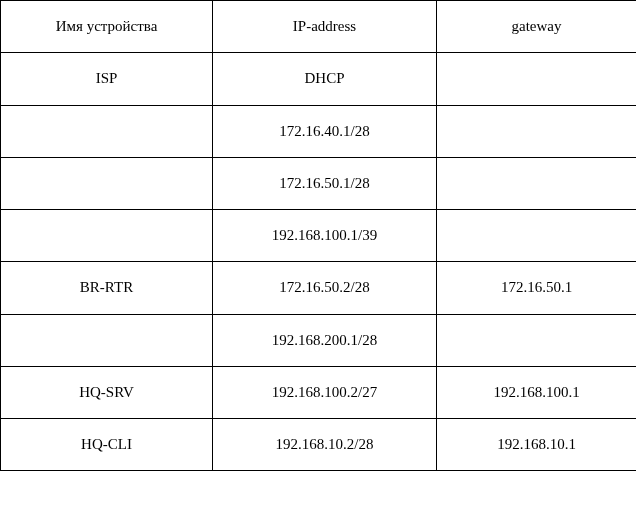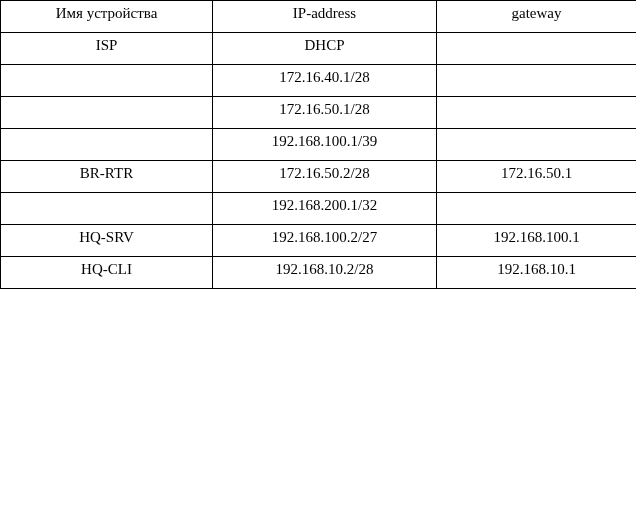--- a/index.html
+++ b/index.html
@@ -15,21 +15,21 @@
   }
   #network-table {
     border-collapse: collapse;
     width: 636px;
     table-layout: fixed;
   }
   #network-table td, #network-table th {
     border: 1px solid #000000;
     font-size: 15px;
     font-weight: normal;
-    padding: 4px 6px;
+    padding: 17px 6px;
     vertical-align: top;
     line-height: 1.15;
     height: 32px;
     box-sizing: border-box;
     overflow: hidden;
     white-space: nowrap;
   }
   #network-table th {
     text-align: center;
   }
@@ -77,21 +77,21 @@
       <td>192.168.100.1/39</td>
       <td></td>
     </tr>
     <tr>
       <td>BR-RTR</td>
       <td>172.16.50.2/28</td>
       <td>172.16.50.1</td>
     </tr>
     <tr>
       <td></td>
-      <td>192.168.200.1/32</td>
+      <td>192.168.200.1/28</td>
       <td></td>
     </tr>
     <tr>
       <td>HQ-SRV</td>
       <td>192.168.100.2/27</td>
       <td>192.168.100.1</td>
     </tr>
     <tr>
       <td>HQ-CLI</td>
       <td>192.168.10.2/28</td>

